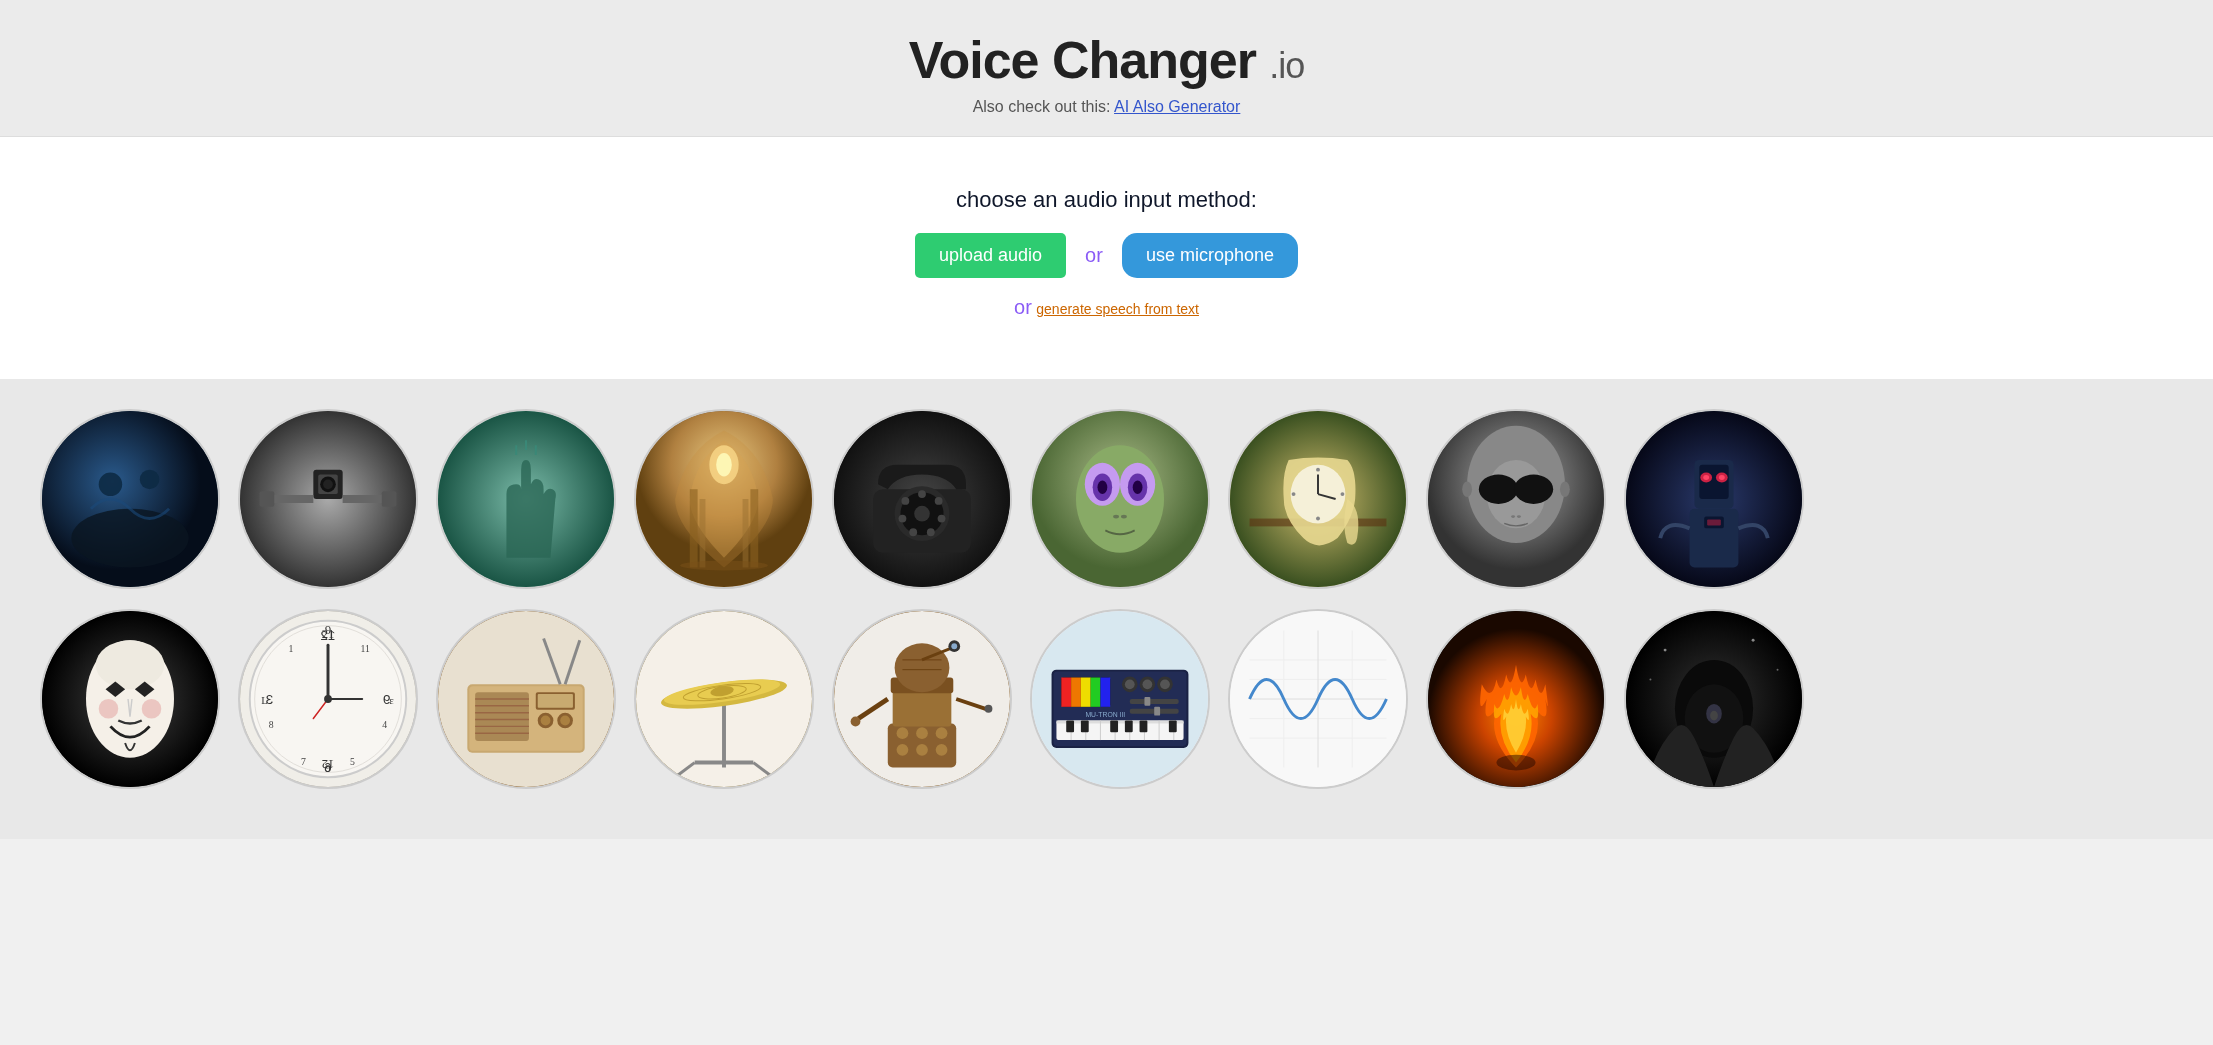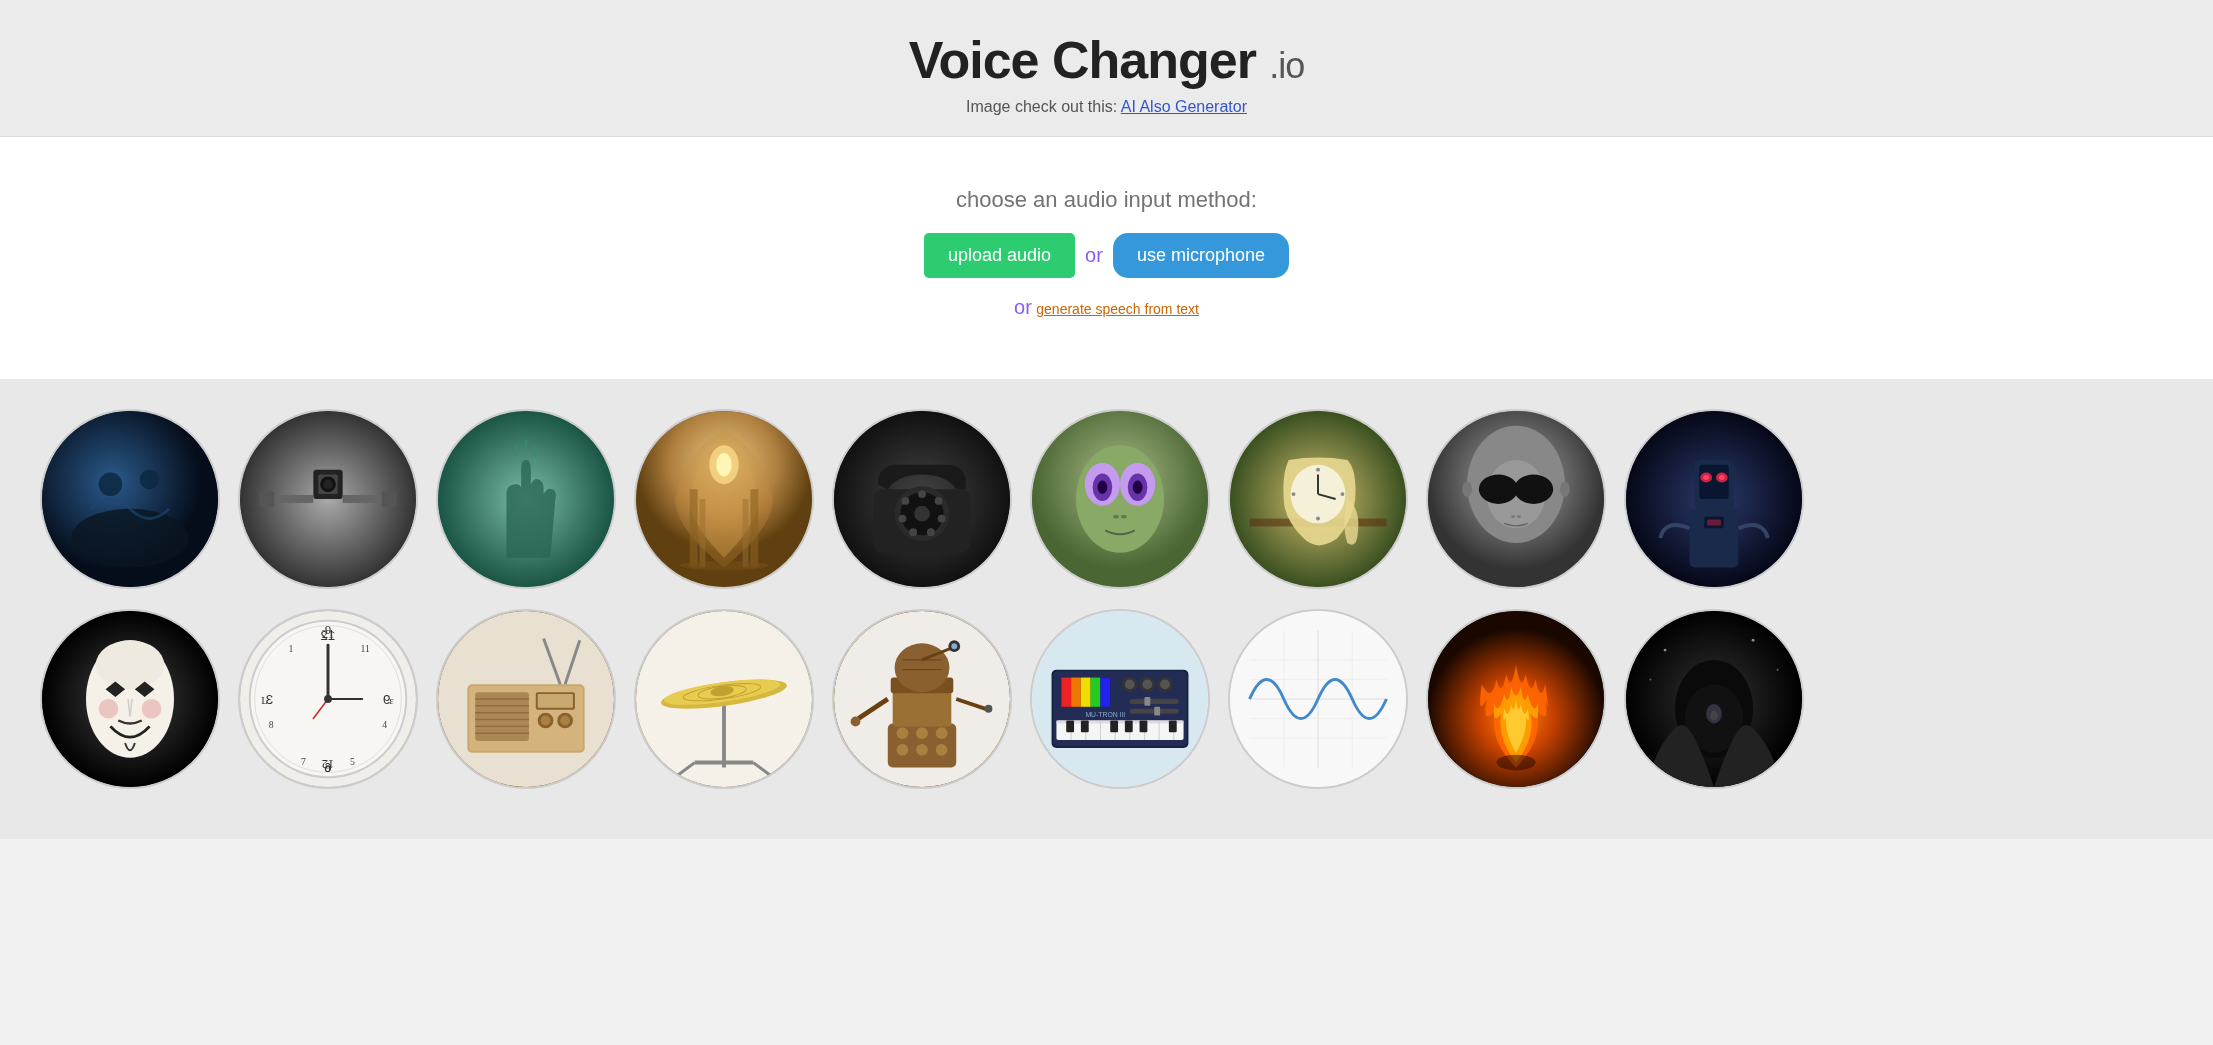--- a/index.html
+++ b/index.html
@@ -39,28 +39,28 @@
     }
 
     
     .main-content {
       background: #fff;
       text-align: center;
       padding: 50px 20px 60px;
     }
     .choose-label {
       font-size: 22px;
-      color: #737373;
+      color: #0f172a;
       margin-bottom: 20px;
     }
     .button-row {
       display: flex;
       align-items: center;
       justify-content: center;
-      gap: 10px;
+      gap: 19px;
       margin-bottom: 18px;
     }
     .btn-upload {
       background: #2ecc71;
       color: #fff;
       border: none;
       border-radius: 5px;
       padding: 12px 24px;
       font-size: 18px;
       cursor: pointer;
@@ -141,21 +141,21 @@
   </style>
 </head>
 <body>
 
 <div class="header">
   <div class="header-title">
     <span>Voice Changer</span>
     <span class="tld">.io</span>
   </div>
   <div class="header-subtitle">
-    <span>Image check out this: </span>
+    <span>Also check out this: </span>
     <a href="#">AI Also Generator</a>
   </div>
 </div>
 
 <div class="main-content">
   <div class="choose-label">choose an audio input method:</div>
   <div class="button-row">
     <button class="btn-upload">upload audio</button>
     <span class="or-text">or</span>
     <button class="btn-microphone">use microphone</button>

